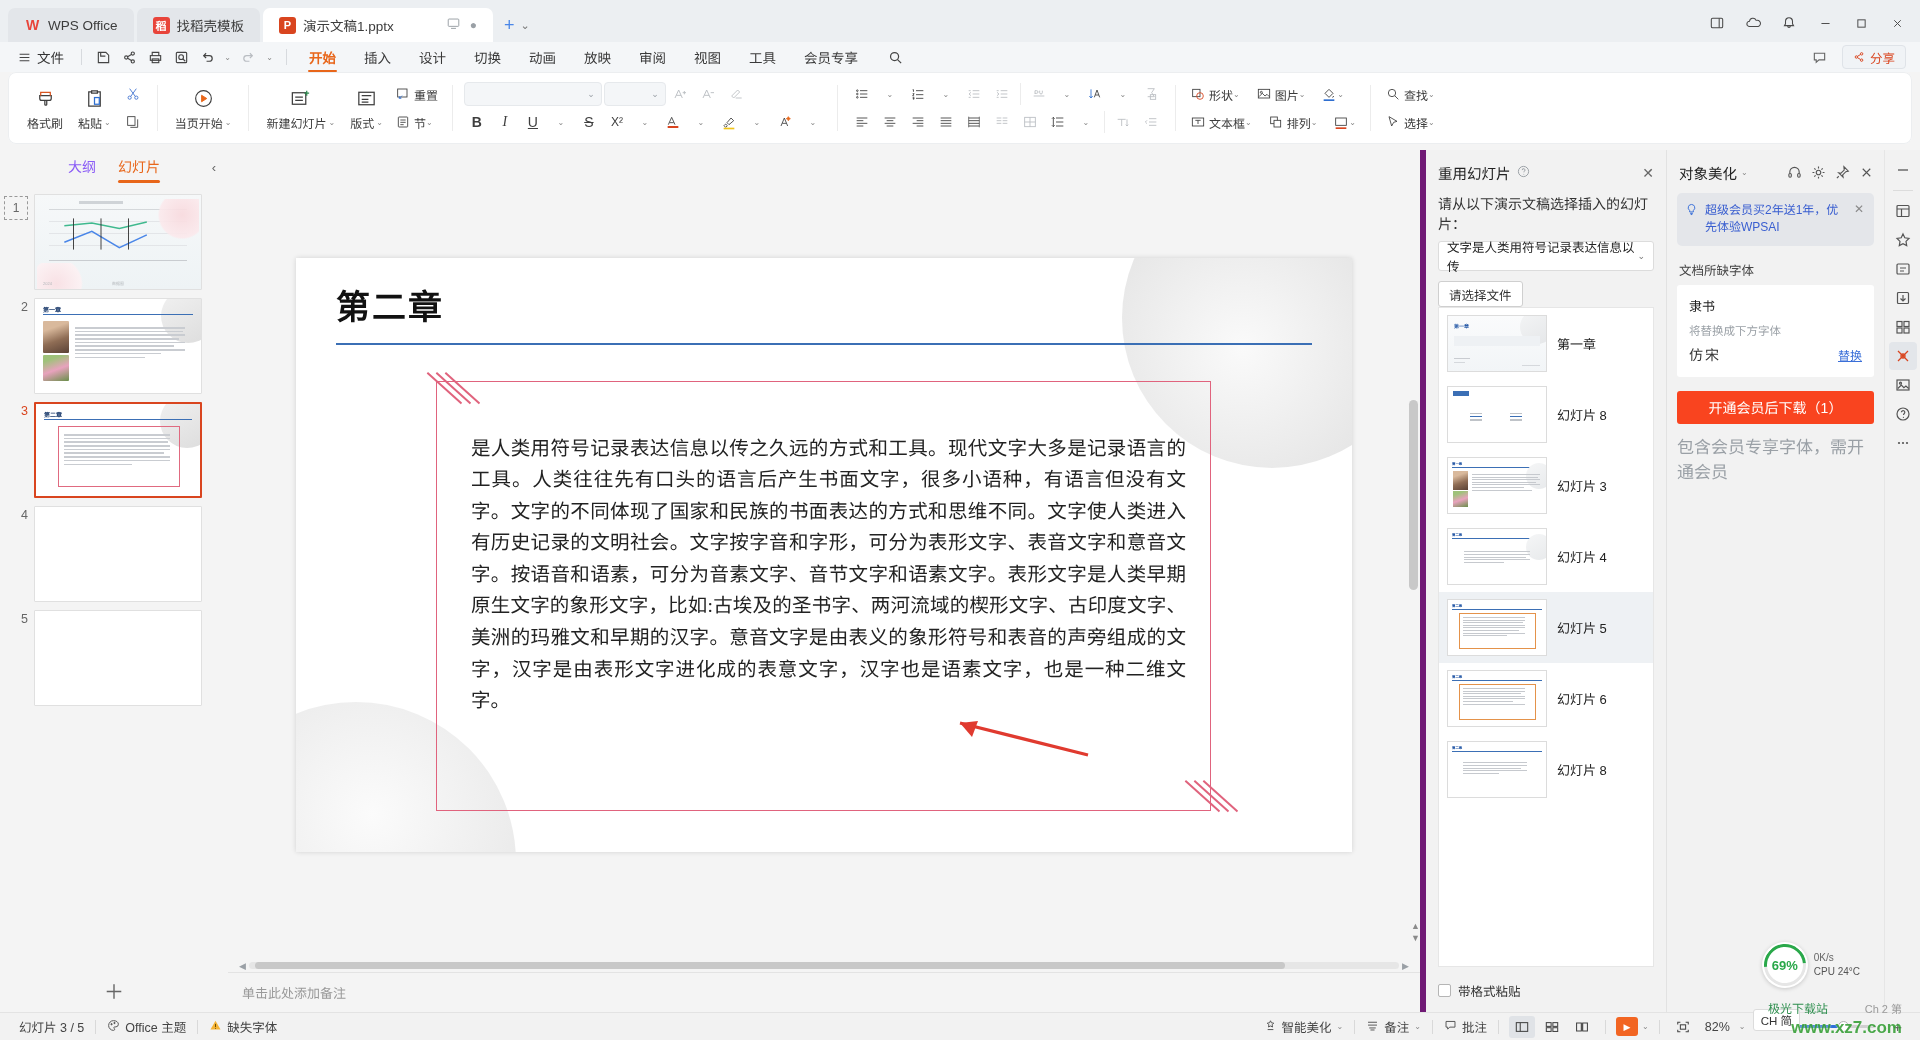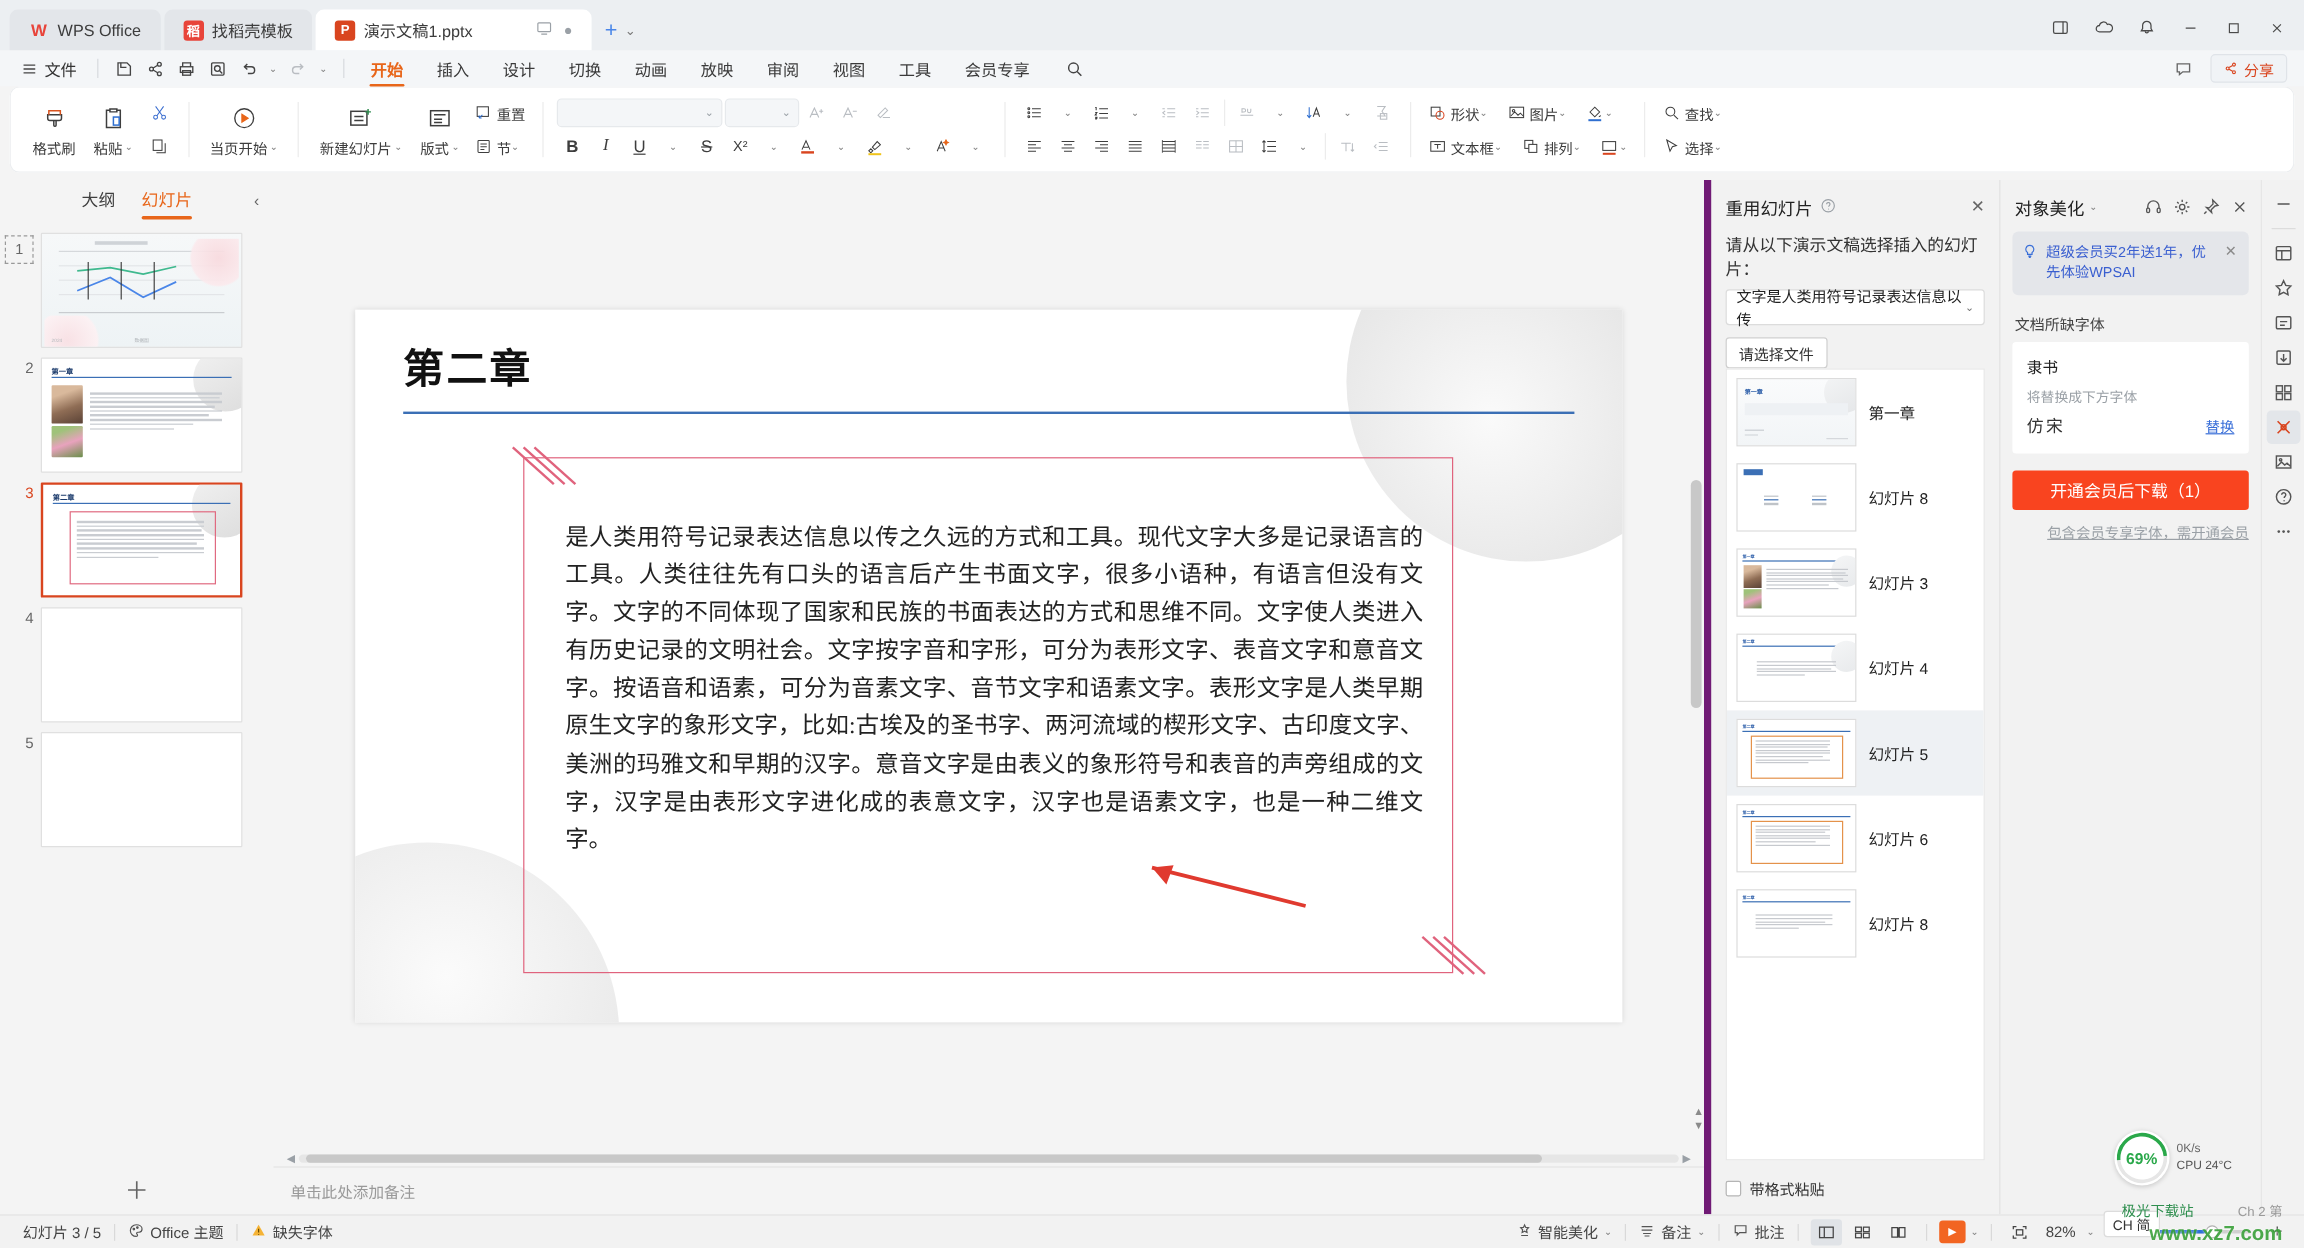--- a/index.html
+++ b/index.html
@@ -64,21 +64,21 @@
   .sizebox .cv { margin-left:auto;font-size:9px;color:#9aa0a6;}
   .dim { color:#b9bdc2 !important; }
   .dim svg { color:#b9bdc2; }
 
   
   .body { flex:1; display:flex; min-height:0; padding:6px 0 0 0;}
 
   
   .thumbs { width:228px; background:#f4f4f4; display:flex;flex-direction:column; flex:0 0 228px;}
   .thumbs-head { height:34px; display:flex;align-items:center;justify-content:center;gap:22px;position:relative;}
-  .thumbs-head .t { font-size:14px;color:#404040; padding-bottom:3px;}
+  .thumbs-head .t { font-size:14px;color:#8b5cf6; padding-bottom:3px;}
   .thumbs-head .t.on { color:#e8661a; position:relative; }
   .thumbs-head .t.on::after { content:""; position:absolute;left:0;right:0;bottom:-4px;height:2.5px;background:#e8661a;border-radius:2px;}
   .thumbs-head .coll { position:absolute;right:12px;color:#666;font-size:13px;}
   .thumbs-list { flex:1; overflow:hidden; padding:6px 0 0 0; }
   .thumb { display:flex; align-items:flex-start; gap:6px; padding:4px 10px 4px 4px; }
   .thumb .n { width:24px;text-align:right;font-size:12.5px;color:#666;padding-top:2px;flex:0 0 24px;}
   .thumb.on .n { color:#d9451f; }
   .thumb .card { width:168px;height:96px;background:#fff;border:1px solid #e0e0e0;position:relative;overflow:hidden;border-radius:1px;}
   .thumb.on .card { border:2px solid #d9451f; }
   .thumb .card.empty { background:#fff; }
@@ -157,21 +157,21 @@
   .promo .x { color:#8a8a8a;font-size:12px;flex:0 0 12px;}
   .b-sec { padding:14px 12px 6px 12px;font-size:12.5px;color:#444;}
   .b-card { margin:0 10px;background:#fff;border-radius:3px;padding:11px 12px 13px 12px;}
   .b-card .f1 { font-size:13px;color:#222;font-family:"Liberation Serif",serif;}
   .b-card .f2 { font-size:11.5px;color:#9aa0a6;margin-top:7px;}
   .b-card .row { display:flex;align-items:baseline;margin-top:6px;}
   .b-card .f3 { font-size:14px;color:#333;font-family:"Liberation Serif",serif;letter-spacing:2px;}
   .b-card .lk { margin-left:auto;font-size:12px;color:#3a6fd8;text-decoration:underline;}
   .b-btn { margin:14px 10px 0 10px;height:33px;background:#f9441f;color:#fff;border-radius:3px;display:flex;
            align-items:center;justify-content:center;font-size:14px;}
-  .b-note { text-align:right;font-size:12px;color:#9aa0a6;margin-top:9px;padding:0 10px;text-decoration:underline;}
+  .b-note { text-align:left;font-size:17px;color:#9aa0a6;margin-top:9px;padding:0 10px;}
 
   
   .rail { width:36px;background:#f2f2f2;border-left:1px solid #e6e6e6;display:flex;flex-direction:column;
           align-items:center;padding-top:6px;gap:1px;flex:0 0 36px;}
   .rail .r { width:28px;height:28px;display:flex;align-items:center;justify-content:center;color:#555;border-radius:4px;}
   .rail .r svg { width:16px;height:16px; }
   .rail .r.on { background:#e3e6ea;color:#d9451f; }
   .rail .rs { width:20px;height:1px;background:#dcdcdc;margin:5px 0;}
 
   

